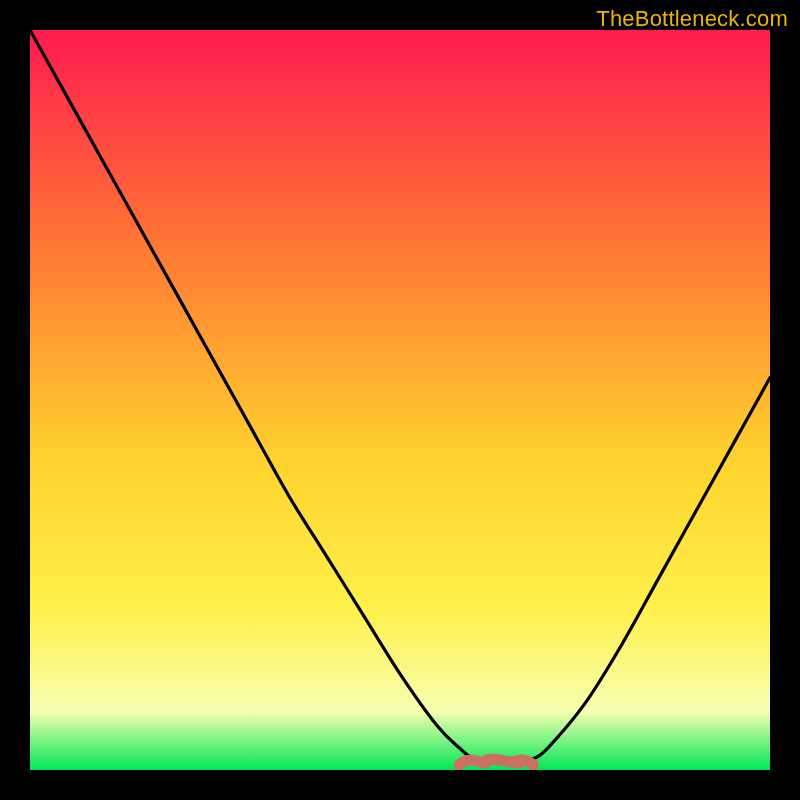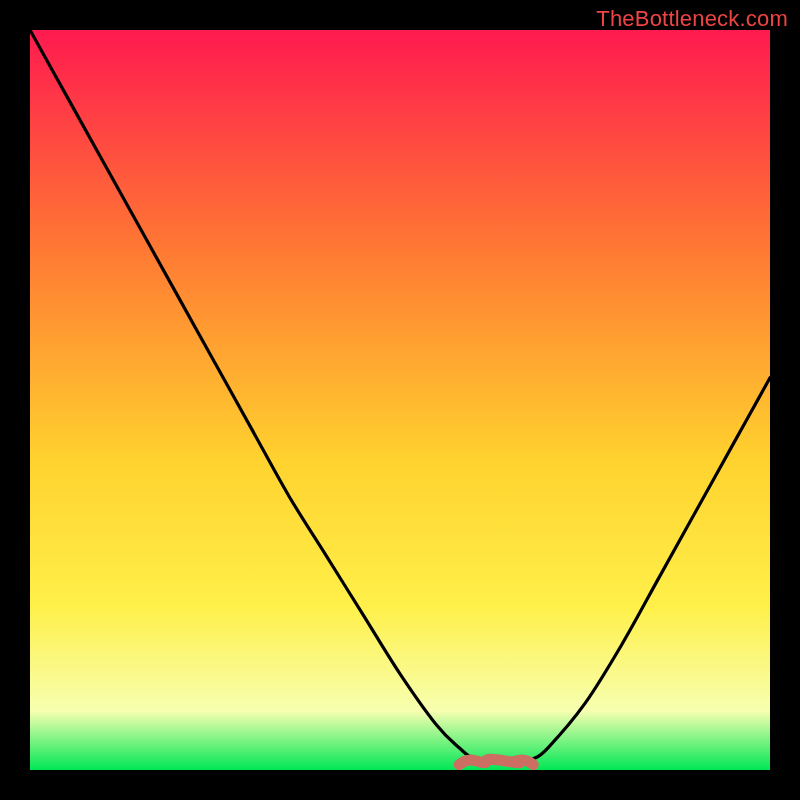--- a/index.html
+++ b/index.html
@@ -16,21 +16,21 @@
     left: 0;
     top: 0;
     width: 800px;
     height: 800px;
     background: #000000;
   }
   .watermark {
     position: absolute;
     top: 6px;
     right: 12px;
-    color: #ef4444;
+    color: #eab308;
     font-size: 22px;
     font-weight: 500;
     letter-spacing: 0.2px;
     user-select: none;
   }
   .plot {
     position: absolute;
     left: 30px;
     top: 30px;
     width: 740px;

